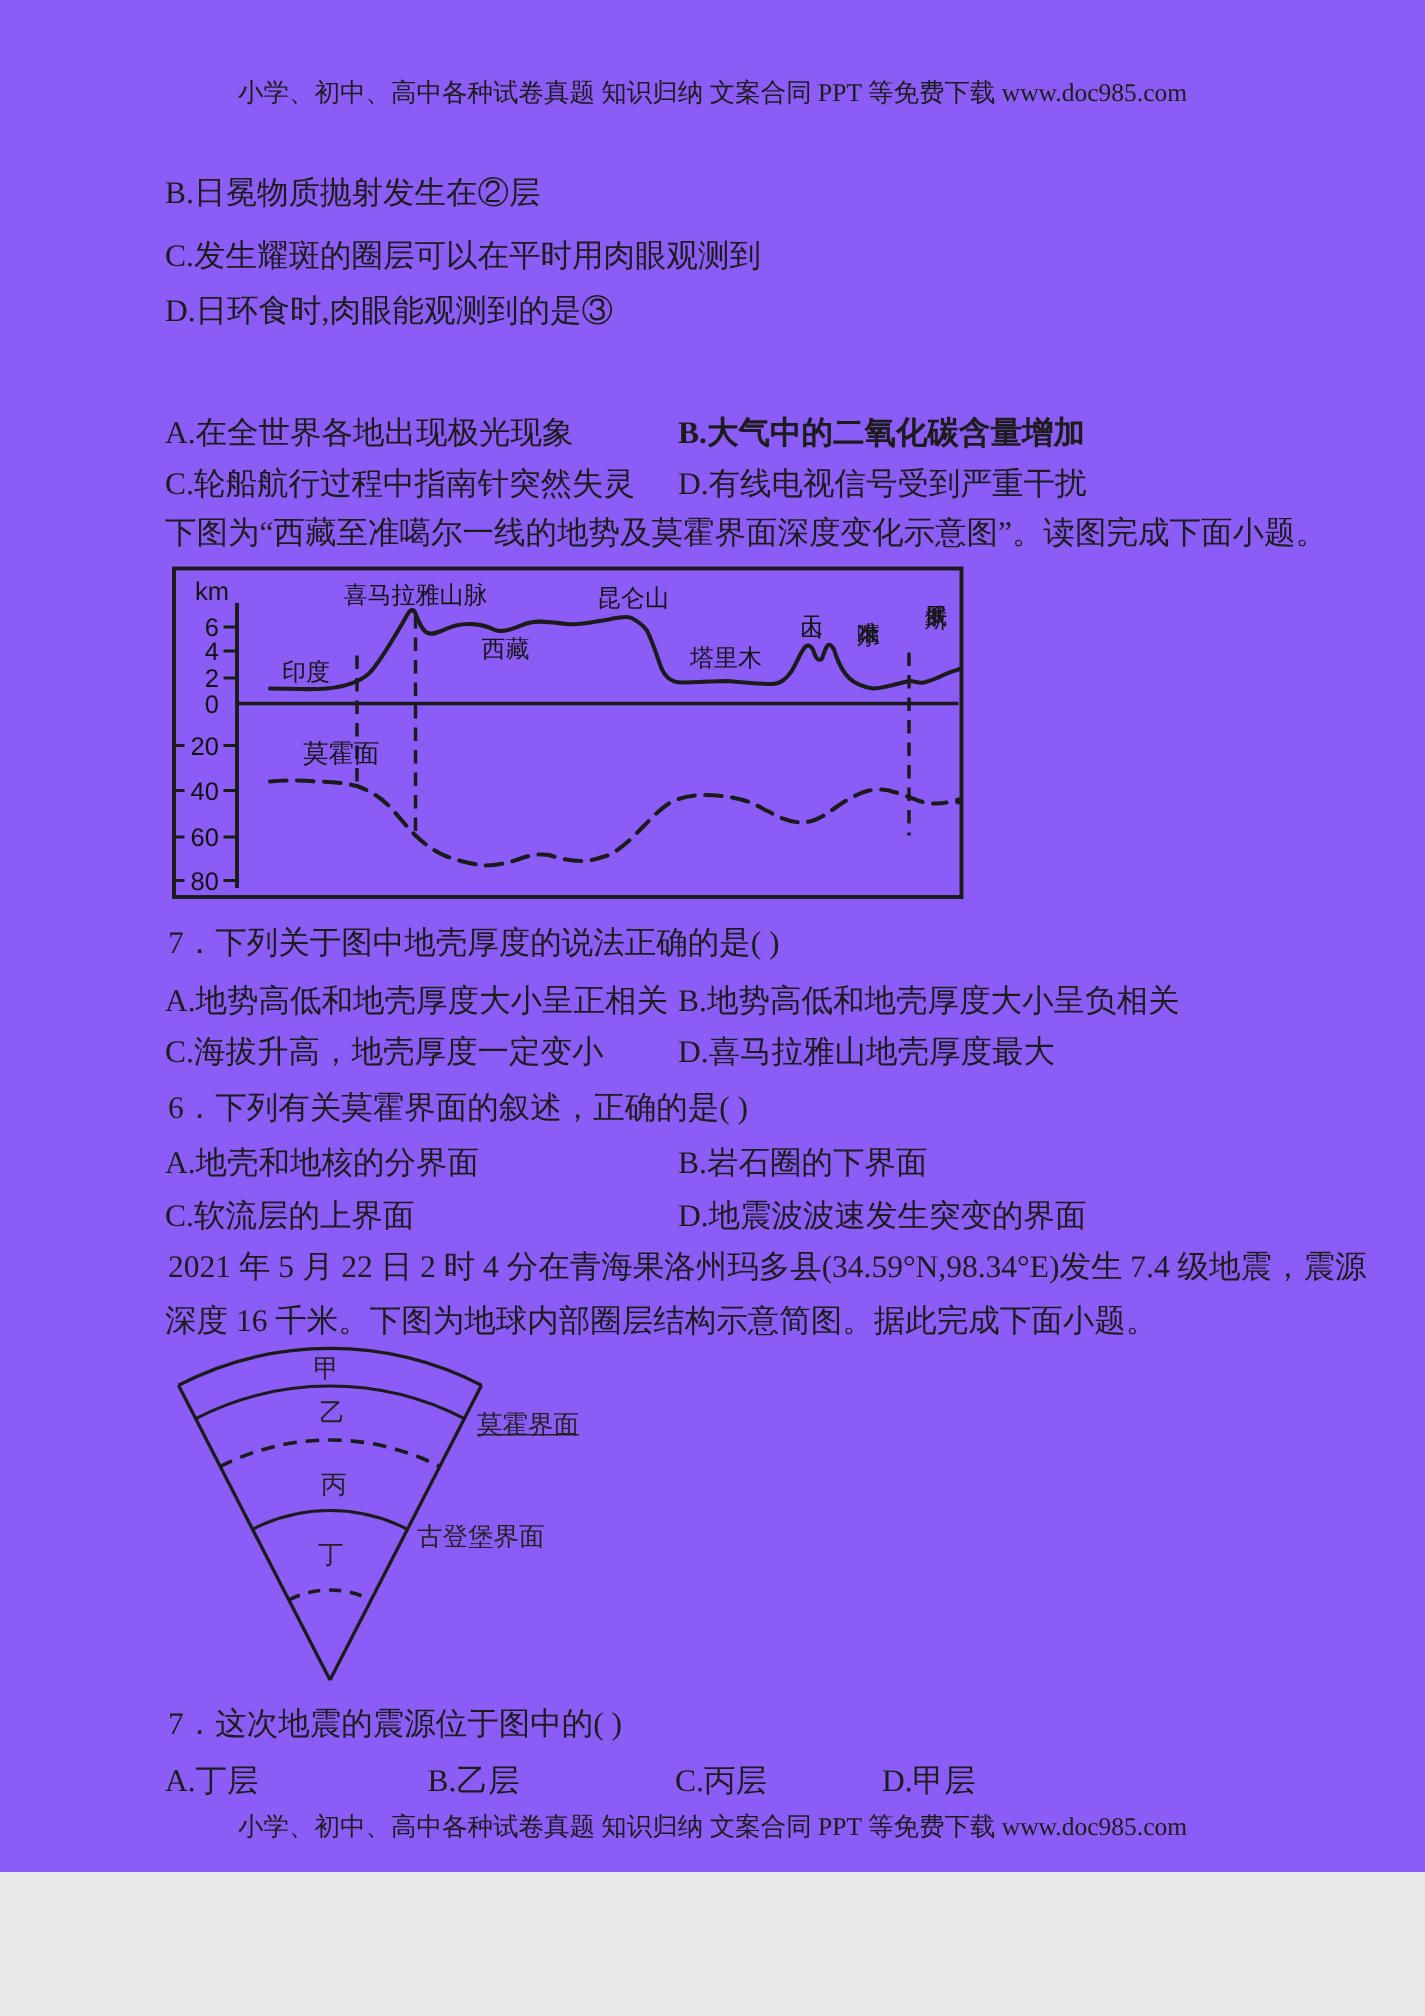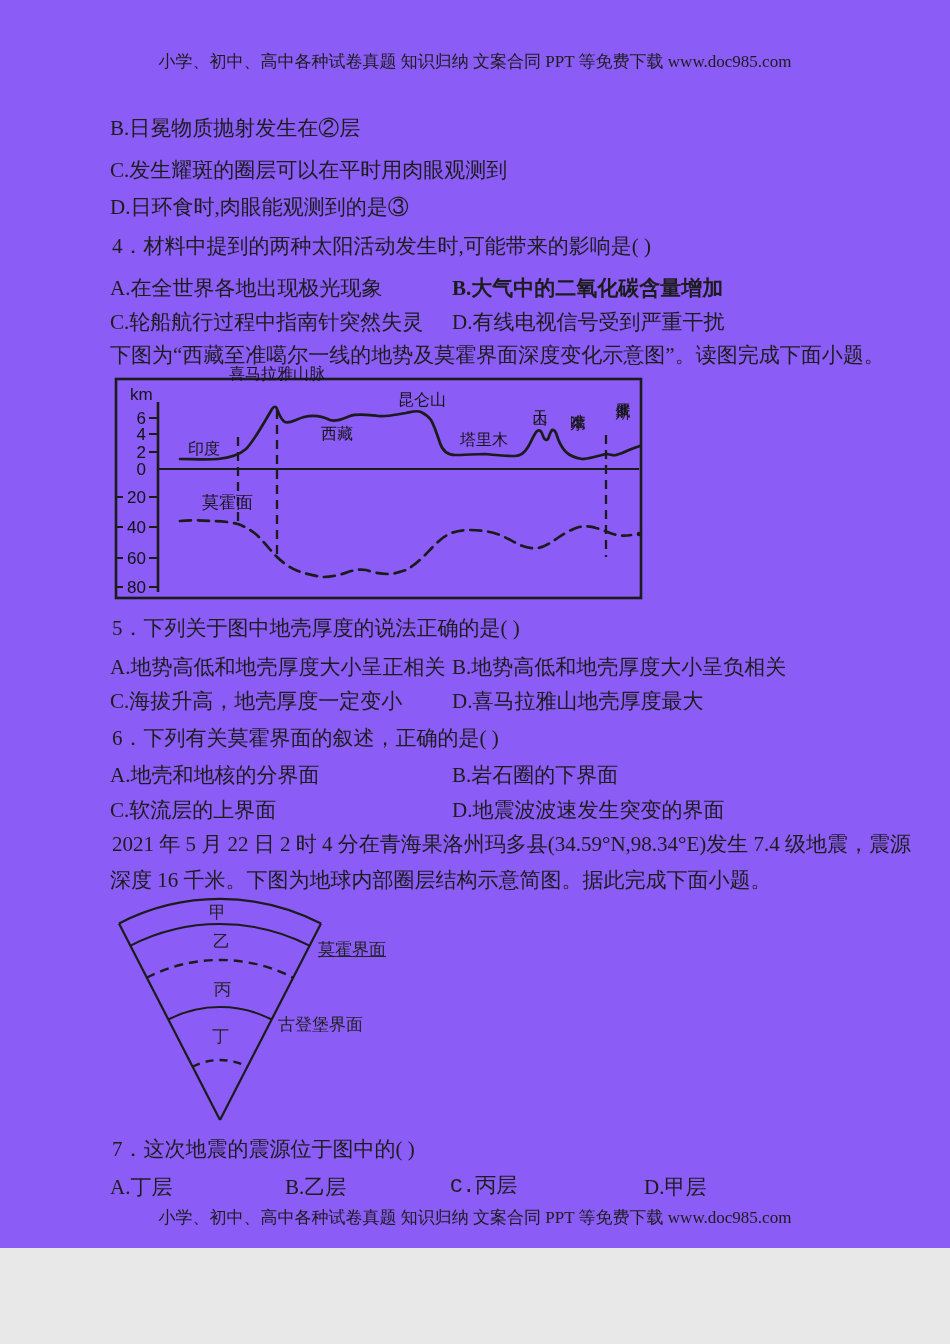--- a/index.html
+++ b/index.html
@@ -59,21 +59,20 @@
 <body>
 
 <div class="page">
 
   <div class="t small center" style="top:52px;">小学、初中、高中各种试卷真题 知识归纳 文案合同 PPT 等免费下载   www.doc985.com</div>
 
   <div class="t" style="left:110px;top:116px;">B.日冕物质抛射发生在②层</div>
   <div class="t" style="left:110px;top:158px;">C.发生耀斑的圈层可以在平时用肉眼观测到</div>
   <div class="t" style="left:110px;top:195px;">D.日环食时,肉眼能观测到的是③</div>
 
-  <div class="t" style="left:112px;top:234px;">4．材料中提到的两种太阳活动发生时,可能带来的影响是( )</div>
   <div class="t" style="left:110px;top:276px;">A.在全世界各地出现极光现象</div>
   <div class="t" style="left:452px;top:276px;font-weight:bold;">B.大气中的二氧化碳含量增加</div>
   <div class="t" style="left:110px;top:310px;">C.轮船航行过程中指南针突然失灵</div>
   <div class="t" style="left:452px;top:310px;">D.有线电视信号受到严重干扰</div>
 
   <div class="t" style="left:110px;top:343px;">下图为“西藏至准噶尔一线的地势及莫霍界面深度变化示意图”。读图完成下面小题。</div>
 
   <svg style="left:105px;top:374px;" width="545" height="232" viewBox="105 374 545 232">
 
     <rect x="116" y="379" width="525" height="219" class="stroke" stroke-width="2.6"></rect>
@@ -124,30 +123,30 @@
   <div class="axisnum" style="left:118px;top:410px;">6</div>
   <div class="axisnum" style="left:118px;top:426px;">4</div>
   <div class="axisnum" style="left:118px;top:444px;">2</div>
   <div class="axisnum" style="left:118px;top:461px;">0</div>
   <div class="axisnum" style="left:118px;top:489px;">20</div>
   <div class="axisnum" style="left:118px;top:519px;">40</div>
   <div class="axisnum" style="left:118px;top:550px;">60</div>
   <div class="axisnum" style="left:118px;top:579px;">80</div>
 
   <div class="figlabel" style="left:188px;top:441px;">印度</div>
-  <div class="figlabel" style="left:229px;top:366px;">喜马拉雅山脉</div>
+  <div class="figlabel" style="left:229px;top:390px;">喜马拉雅山脉</div>
   <div class="figlabel" style="left:321px;top:426px;">西藏</div>
   <div class="figlabel" style="left:398px;top:392px;">昆仑山</div>
   <div class="figlabel" style="left:460px;top:432px;">塔里木</div>
   <div class="figlabel" style="left:202px;top:494px;font-size:17px;">莫霍面</div>
   <div class="figlabel vert" style="left:533px;top:398px;">天山</div>
   <div class="figlabel vert" style="left:571px;top:402px;">准噶尔</div>
   <div class="figlabel vert" style="left:616px;top:391px;">俄罗斯</div>
 
-  <div class="t" style="left:112px;top:616px;">5．下列关于图中地壳厚度的说法正确的是( )</div>
+  <div class="t" style="left:112px;top:616px;">7．下列关于图中地壳厚度的说法正确的是( )</div>
   <div class="t" style="left:110px;top:655px;">A.地势高低和地壳厚度大小呈正相关</div>
   <div class="t" style="left:452px;top:655px;">B.地势高低和地壳厚度大小呈负相关</div>
   <div class="t" style="left:110px;top:689px;">C.海拔升高，地壳厚度一定变小</div>
   <div class="t" style="left:452px;top:689px;">D.喜马拉雅山地壳厚度最大</div>
 
   <div class="t" style="left:112px;top:726px;">6．下列有关莫霍界面的叙述，正确的是( )</div>
   <div class="t" style="left:110px;top:763px;">A.地壳和地核的分界面</div>
   <div class="t" style="left:452px;top:763px;">B.岩石圈的下界面</div>
   <div class="t" style="left:110px;top:798px;">C.软流层的上界面</div>
   <div class="t" style="left:452px;top:798px;">D.地震波波速发生突变的界面</div>
@@ -174,18 +173,18 @@
   <div class="wlabel" style="left:209px;top:904px;">甲</div>
   <div class="wlabel" style="left:213px;top:933px;">乙</div>
   <div class="wlabel" style="left:214px;top:981px;">丙</div>
   <div class="wlabel" style="left:212px;top:1028px;">丁</div>
   <div class="wlabel" style="left:318px;top:941px;text-decoration:underline;">莫霍界面</div>
   <div class="wlabel" style="left:278px;top:1016px;">古登堡界面</div>
 
   <div class="t" style="left:112px;top:1137px;">7．这次地震的震源位于图中的( )</div>
   <div class="t" style="left:110px;top:1175px;">A.丁层</div>
   <div class="t" style="left:285px;top:1175px;">B.乙层</div>
-  <div class="t" style="left:450px;top:1175px;font-family:Liberation Mono, monospace;">C.丙层</div>
-  <div class="t" style="left:644px;top:1175px;font-family:Liberation Serif, serif;">D.甲层</div>
+  <div class="t" style="left:450px;top:1175px;">C.丙层</div>
+  <div class="t" style="left:588px;top:1175px;font-family:Liberation Serif, serif;">D.甲层</div>
 
   <div class="t small center" style="top:1208px;">小学、初中、高中各种试卷真题 知识归纳 文案合同 PPT 等免费下载   www.doc985.com</div>
 
 </div>
 
 </body></html>

